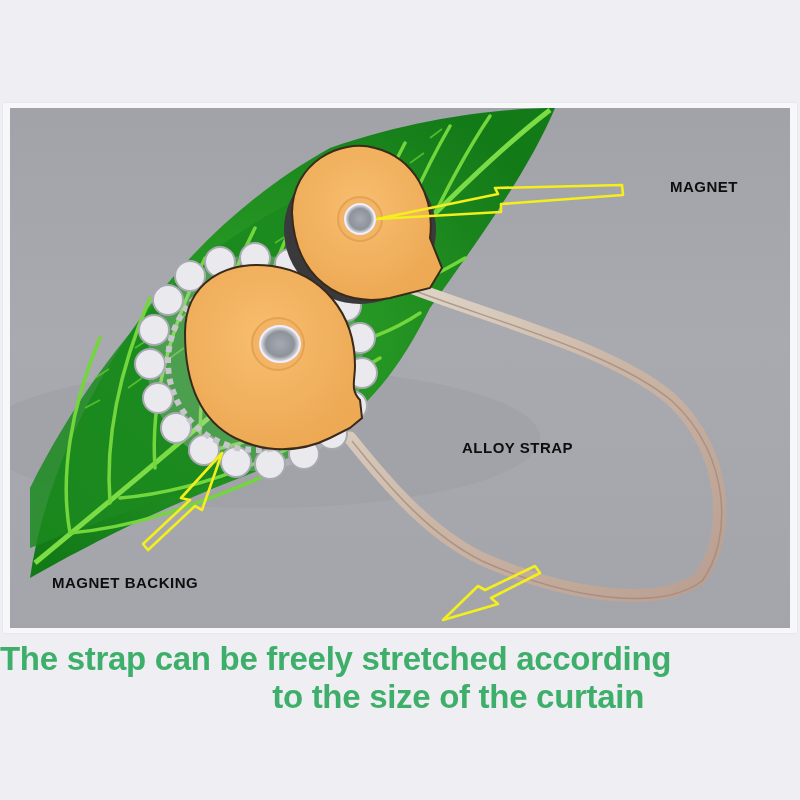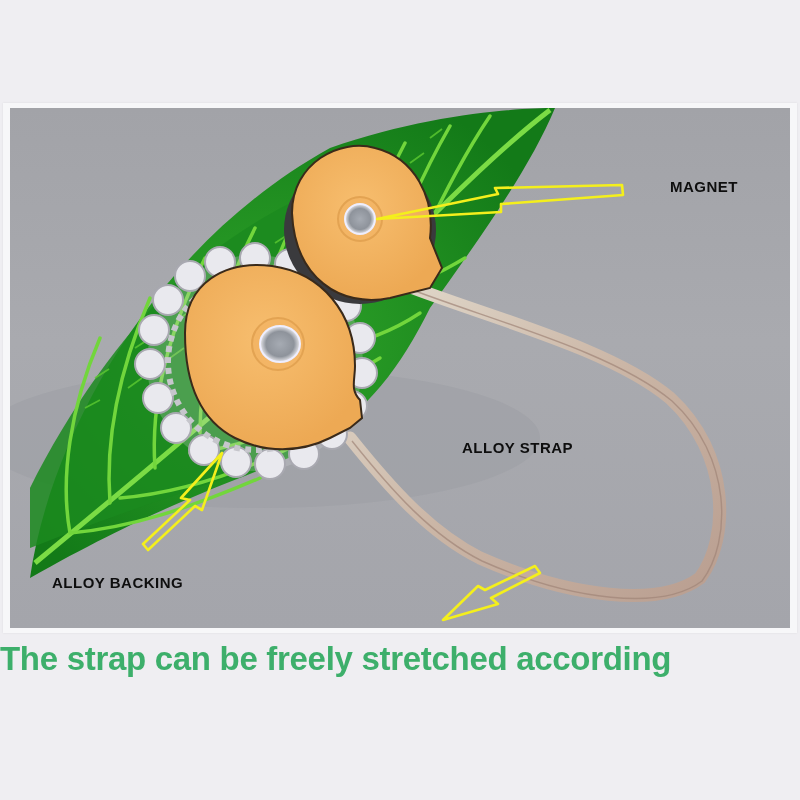--- a/index.html
+++ b/index.html
@@ -156,18 +156,19 @@
 
     <g fill="none" stroke="#f4ef1c" stroke-width="2.6" stroke-linejoin="round">
       <path d="M 367 111 L 488 86 L 485 80 L 612 77 L 613 87 L 491 96 L 491 104 Z"></path>
       <path d="M 433 512 L 468 478 L 475 482 L 525 458 L 530 465 L 481 490 L 488 496 Z"></path>
       <path d="M 212 345 L 192 402 L 185 398 L 138 442 L 133 436 L 180 392 L 171 390 Z"></path>
     </g>
   </svg>
 
   <div class="label" style="left:624px; top:70px;margin-left:36px;">MAGNET</div>
   <div class="label" style="left:452px; top:331px;">ALLOY STRAP</div>
-  <div class="label" style="left:42px; top:466px;">ALLOY BACKING</div>
+  <div class="label" style="left:42px; top:466px;">MAGNET BACKING</div>
 </div>
 
 <div class="caption">
   <div>The strap can be freely stretched according</div>
+  <div>to the size of the curtain</div>
 </div>
 
 </body></html>

